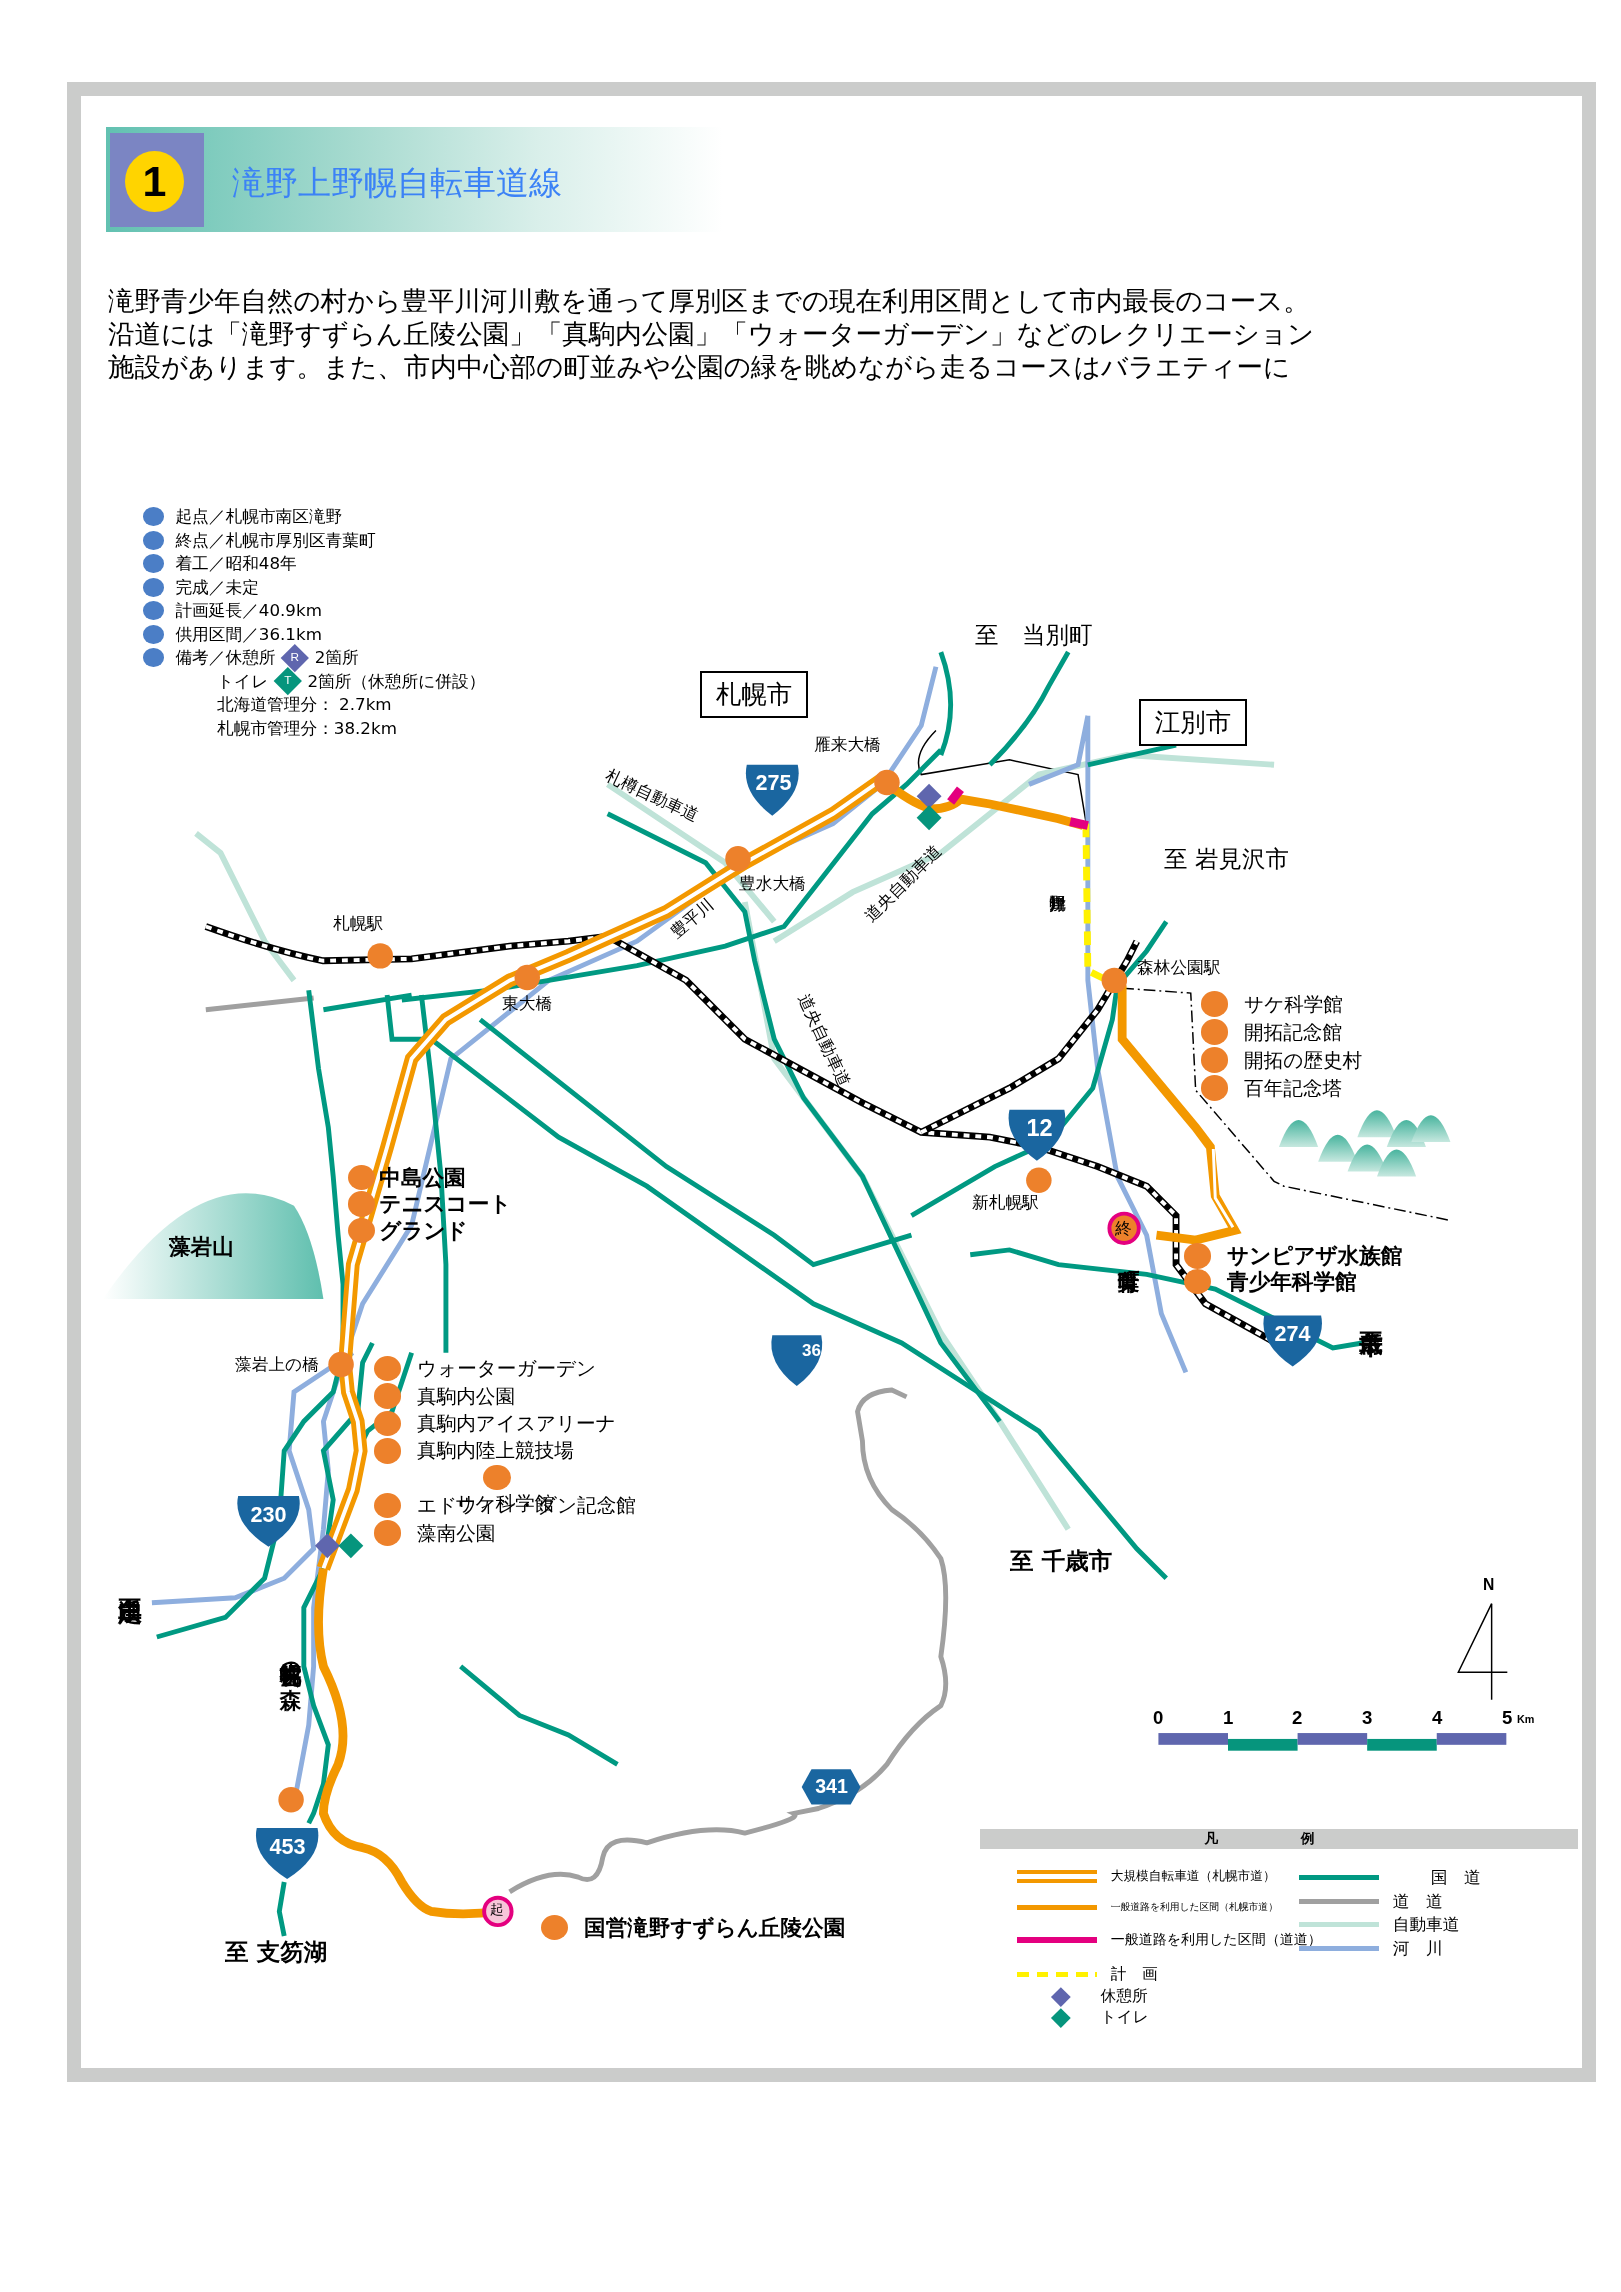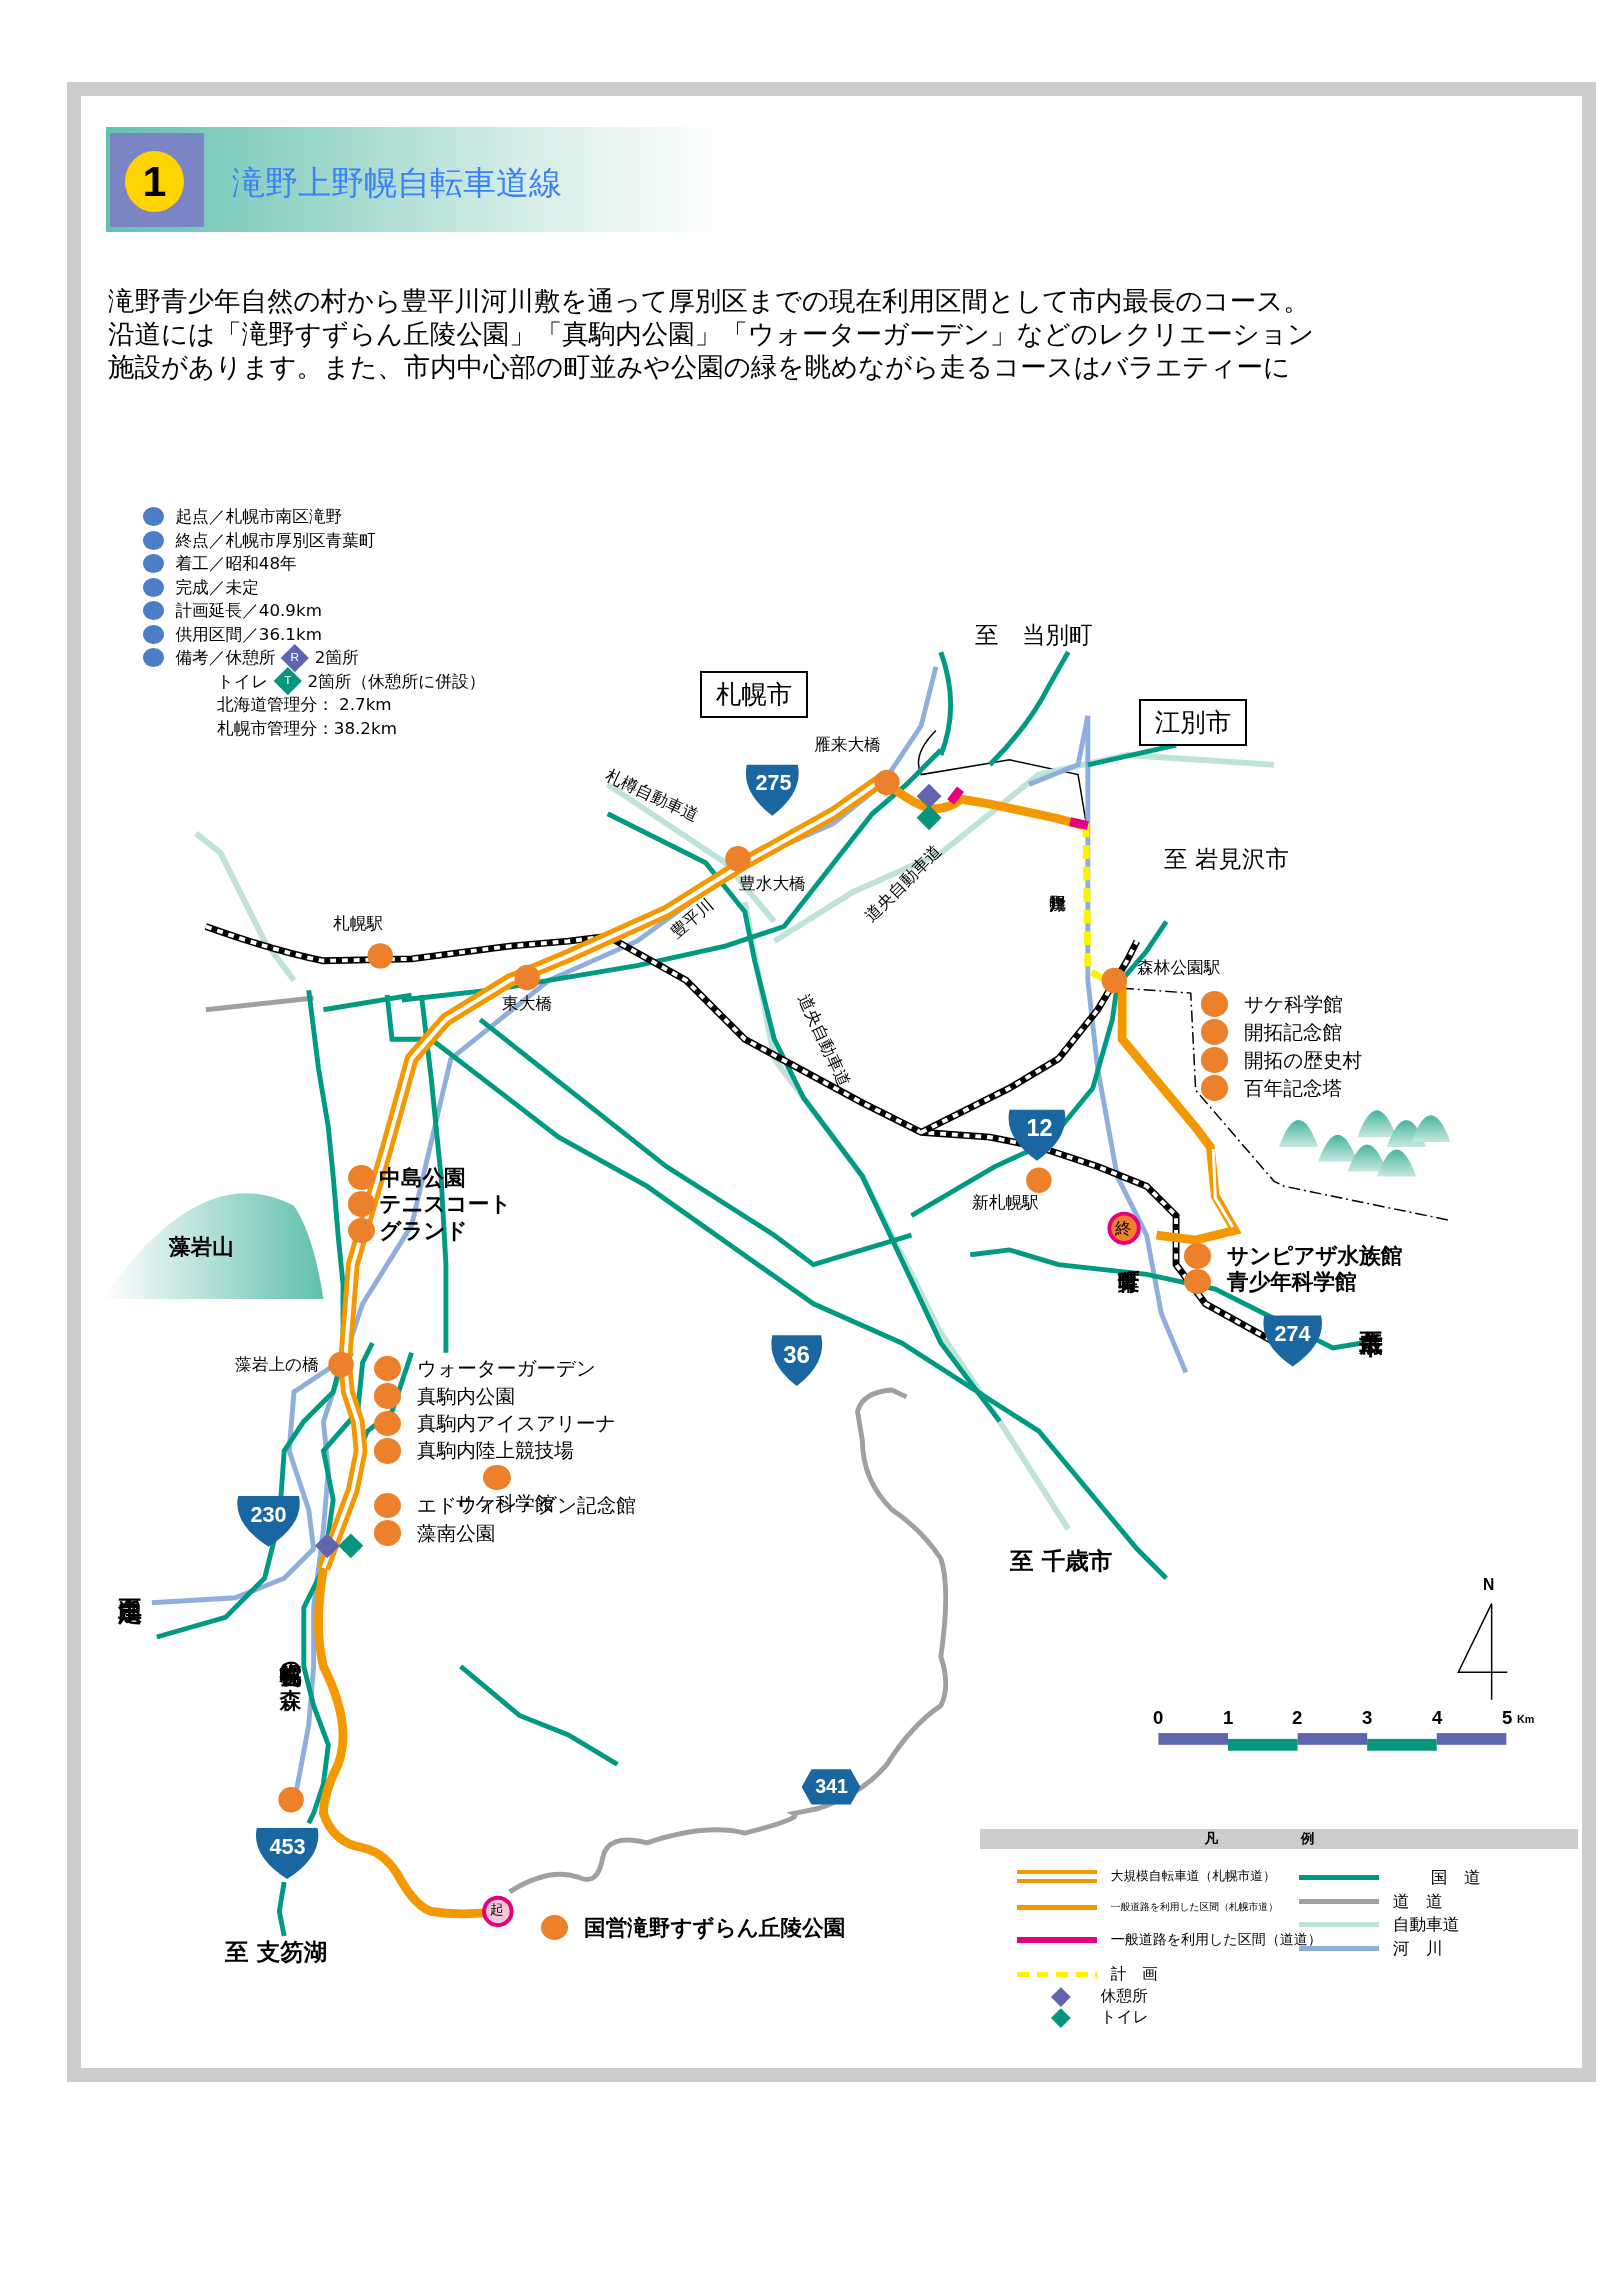--- a/index.html
+++ b/index.html
@@ -220,21 +220,21 @@
     <path d="M788 1362 h50 q6 28 -25 52 q-31 -24 -25 -52 z"></path>
     <path d="M1290 1342 h58 q6 28 -29 52 q-35 -24 -29 -52 z"></path>
     <path d="M243 1526 h62 q6 28 -31 52 q-37 -24 -31 -52 z"></path>
     <path d="M262 1865 h62 q6 28 -31 52 q-37 -24 -31 -52 z"></path>
     <path d="M818 1823 l10 -18 h40 l10 18 l-10 18 h-40 z"></path>
   </g>
 </svg>
 
 <div class="lbl bold" style="left:749px;top:770px;width:49px;text-align:center;color:#fff;font-size:21.6px;font-family:'Liberation Sans',sans-serif;">275</div>
 <div class="lbl bold" style="left:1012px;top:1115px;width:55px;text-align:center;color:#fff;font-size:23.5px;font-family:'Liberation Sans',sans-serif;">12</div>
-<div class="lbl bold" style="left:772px;top:1341px;width:49px;text-align:center;color:#fff;font-size:24px;font-family:'Liberation Sans',sans-serif;">36</div>
+<div class="lbl bold" style="left:772px;top:1341px;width:49px;text-align:right;color:#fff;font-size:17px;font-family:'Liberation Sans',sans-serif;">36</div>
 <div class="lbl bold" style="left:1264px;top:1321px;width:57px;text-align:center;color:#fff;font-size:21.6px;font-family:'Liberation Sans',sans-serif;">274</div>
 <div class="lbl bold" style="left:238px;top:1502px;width:61px;text-align:center;color:#fff;font-size:21.6px;font-family:'Liberation Sans',sans-serif;">230</div>
 <div class="lbl bold" style="left:257px;top:1834px;width:61px;text-align:center;color:#fff;font-size:21.6px;font-family:'Liberation Sans',sans-serif;">453</div>
 <div class="lbl bold" style="left:802px;top:1775px;width:59px;text-align:center;color:#fff;font-size:19.6px;font-family:'Liberation Sans',sans-serif;">341</div>
 
 <div class="citybox" style="left:700px;top:671px;">札幌市</div>
 <div class="citybox" style="left:1139px;top:699px;">江別市</div>
 
 <div class="lbl s24" style="left:975px;top:619px;">至　当別町</div>
 <div class="lbl s24" style="left:1164px;top:843px;">至 岩見沢市</div>

